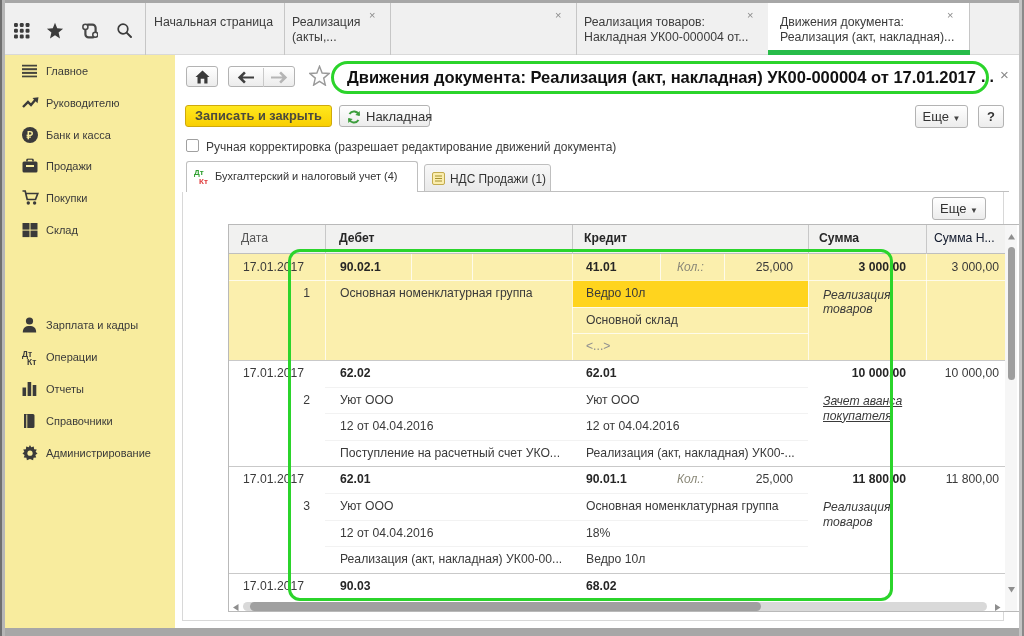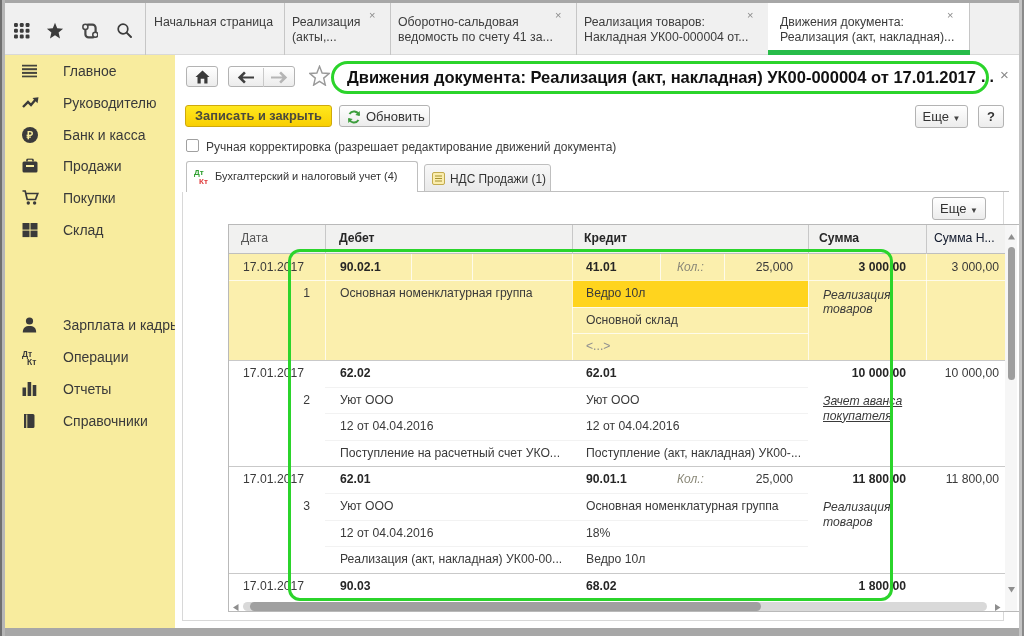--- a/index.html
+++ b/index.html
@@ -6,21 +6,21 @@
   html,body { width:1024px; height:636px; overflow:hidden; }
   body { position:relative; font-family:"Liberation Sans", sans-serif; background:#a7a7a7; }
   .abs { position:absolute; }
   #topbar { left:2px; top:3px; width:1017px; height:52px; background:#f0f0f0; border-bottom:1px solid #d9d9d9; }
   #sidebar { left:2px; top:55px; width:173px; height:573px; background:#f8ec9e; }
   #main { left:175px; top:55px; width:844px; height:573px; background:#ffffff; }
   .tabsep { position:absolute; top:0; width:1px; height:52px; background:#c6c6c6; }
   .tabtxt { position:absolute; font-size:12.3px; color:#3c3c3c; line-height:15px; }
   .tabx { position:absolute; top:6px; font-size:11px; color:#8a8a8a; }
   .mitem { position:absolute; left:0; width:173px; height:32px; }
-  .mitem .lbl { position:absolute; left:61px; top:50%; transform:translateY(-50%); font-size:14px; color:#3a3a3a; white-space:nowrap; }
+  .mitem .lbl { position:absolute; left:44px; top:50%; transform:translateY(-50%); font-size:11px; color:#3a3a3a; white-space:nowrap; }
   .mitem svg { position:absolute; left:20px; top:50%; transform:translateY(-50%); }
   .btn { position:absolute; background:linear-gradient(#ffffff,#ececec); border:1px solid #b3b3b3; border-radius:3px; font-size:13px; color:#333; }
   .gline { position:absolute; background:#d8d8d8; }
   .b { font-weight:bold; color:#262626; }
   .i { font-style:italic; }
   .green { position:absolute; border:3px solid #2bd42b; pointer-events:none; z-index:50; }
   .hsep { position:absolute; top:0; width:1px; height:28.5px; background:#c8c8c8; }
   .tc { position:absolute; font-size:12.2px; color:#3a3a3a; white-space:nowrap; height:26.6px; line-height:26.6px; }
   .tc.b { font-weight:bold; color:#262626; }
   .kol { color:#8a8878; }
@@ -68,21 +68,20 @@
   <div class="tabsep" style="left:388px"></div>
   <div class="tabsep" style="left:574px"></div>
   <div class="tabsep" style="left:766px"></div>
 
   <div class="abs" style="left:766px;top:0;width:202px;height:52px;background:#ffffff;border-right:1px solid #c6c6c6;"></div>
   <div class="abs" style="left:766px;top:47px;width:202px;height:5px;background:#27bc49;"></div>
 
   <div class="tabtxt" style="left:152px;top:12px;">Начальная страница</div>
   <div class="tabtxt" style="left:290px;top:12px;">Реализация<br>(акты,...</div>
   <div class="tabx" style="left:367px;">×</div>
-  <div class="tabtxt" style="left:396px;top:12px;">Оборотно-сальдовая<br>ведомость по счету 41 за...</div>
   <div class="tabx" style="left:553px;">×</div>
   <div class="tabtxt" style="left:582px;top:12px;">Реализация товаров:<br>Накладная УК00-000004 от...</div>
   <div class="tabx" style="left:745px;">×</div>
   <div class="tabtxt" style="left:778px;top:12px;">Движения документа:<br>Реализация (акт, накладная)...</div>
   <div class="tabx" style="left:945px;">×</div>
 </div>
 <div id="sidebar" class="abs">
   <div class="mitem" style="top:0px">
     <svg width="15" height="13" viewBox="0 0 15 13">
         <g fill="#44443c">
@@ -160,20 +159,27 @@
   <div class="mitem" style="top:318px">
     <svg width="15" height="15" viewBox="0 0 15 15">
         <g fill="#3a3a3a">
           <rect x="0.5" y="6" width="3.6" height="8.5"></rect>
           <rect x="5.6" y="0.5" width="3.6" height="14"></rect>
           <rect x="10.7" y="3.5" width="3.6" height="11"></rect>
         </g>
       </svg>
     <span class="lbl">Отчеты</span>
   </div>
+  <div class="mitem" style="top:381.6px">
+    <svg width="16" height="16" viewBox="0 0 16 16">
+        <path d="M8 0.5 L9.3 2.8 L12 2 L12.4 4.8 L15.2 5.1 L14 7.7 L16 9.5 L13.7 11 L14.6 13.7 L11.8 13.9 L11.3 16.7 L8 15.2 L4.7 16.7 L4.2 13.9 L1.4 13.7 L2.3 11 L0 9.5 L2 7.7 L0.8 5.1 L3.6 4.8 L4 2 L6.7 2.8 Z" fill="#3a3a3a" transform="scale(0.94) translate(0.5,-0.4)"></path>
+        <circle cx="8" cy="8.2" r="2.6" fill="#f8ec9e"></circle>
+      </svg>
+    <span class="lbl">Администрирование</span>
+  </div>
 </div>
 <div id="main" class="abs"></div>
 
 <div class="btn" style="left:186px;top:65.5px;width:32px;height:21.5px;">
   <svg style="position:absolute;left:8px;top:3.5px" width="15" height="14" viewBox="0 0 15 14">
       <path d="M7.5 0.5 L14.5 7 H12.5 V13.5 H9.3 V8.8 H5.7 V13.5 H2.5 V7 H0.5 Z" fill="#3a3a3a"></path>
     </svg>
 </div>
 <div class="btn" style="left:228px;top:65.5px;width:67px;height:21.5px;">
   <div class="abs" style="left:33.5px;top:1px;width:1px;height:19.5px;background:#c9c9c9"></div>
@@ -196,21 +202,21 @@
 <div class="abs" style="left:185px;top:105px;width:147px;height:22px;background:linear-gradient(#ffe81e,#f9cf02);border:1px solid #cfa90d;border-radius:3px;text-align:center;font-size:12.8px;font-weight:bold;color:#4b4b3d;line-height:20px;">Записать и закрыть</div>
 <div class="btn" style="left:339px;top:105px;width:91px;height:22px;">
   <svg style="position:absolute;left:7px;top:3.5px" width="14" height="14" viewBox="0 0 14 14">
     <g fill="none" stroke="#3e9e3e" stroke-width="2">
       <path d="M12 5.2 A5.3 5.3 0 0 0 2.5 4"></path>
       <path d="M2 8.8 A5.3 5.3 0 0 0 11.5 10"></path>
     </g>
     <path d="M12.8 1 L12.8 6 L8.3 5 Z" fill="#3e9e3e"></path>
     <path d="M1.2 13 L1.2 8 L5.7 9 Z" fill="#3e9e3e"></path>
   </svg>
-  <span style="position:absolute;left:26px;top:3px;">Обновить</span>
+  <span style="position:absolute;left:26px;top:3px;">Накладная</span>
 </div>
 <div class="btn" style="left:915px;top:105px;width:53px;height:23px;text-align:center;line-height:21px;">Еще <span style="font-size:8px;color:#444;">▼</span></div>
 <div class="btn" style="left:978px;top:105px;width:26px;height:23px;text-align:center;line-height:21px;font-weight:bold;">?</div>
 
 <div class="abs" style="left:186px;top:139px;width:13px;height:13px;background:#fff;border:1.4px solid #a0a0a0;border-radius:2px;"></div>
 <div class="abs" style="left:206px;top:139.5px;font-size:12px;color:#3c3c3c;">Ручная корректировка (разрешает редактирование движений документа)</div>
 
 <div class="abs" style="left:424px;top:164px;width:127px;height:28px;background:linear-gradient(#f8f8f8,#e9e9e9);border:1px solid #bfbfbf;border-radius:3px 3px 0 0;"></div>
 <div class="abs" style="left:186px;top:161px;width:232px;height:31px;background:#fff;border:1px solid #bfbfbf;border-bottom:none;border-radius:3px 3px 0 0;"></div>
 <div class="abs" style="left:418px;top:191px;width:591px;height:1px;background:#bfbfbf;"></div>
@@ -282,21 +288,21 @@
   <div class="tc b" style="left:357px;top:134.9px;">62.01</div>
   <div class="tc b" style="left:579px;top:134.9px;width:98px;text-align:right;">10 000,00</div>
   <div class="tc" style="left:697px;top:134.9px;width:73px;text-align:right;">10 000,00</div>
   <div class="tc" style="left:0;top:161.5px;width:81px;text-align:right;">2</div>
   <div class="tc" style="left:111px;top:161.5px;">Уют ООО</div>
   <div class="tc" style="left:357px;top:161.5px;">Уют ООО</div>
   <div class="tci" style="left:594px;top:169px;text-decoration:underline;">Зачет аванса<br>покупателя</div>
   <div class="tc" style="left:111px;top:188.1px;">12 от 04.04.2016</div>
   <div class="tc" style="left:357px;top:188.1px;">12 от 04.04.2016</div>
   <div class="tc" style="left:111px;top:214.7px;">Поступление на расчетный счет УКО...</div>
-  <div class="tc" style="left:357px;top:214.7px;">Поступление (акт, накладная) УК00-...</div>
+  <div class="tc" style="left:357px;top:214.7px;">Реализация (акт, накладная) УК00-...</div>
 
   <div class="el" style="top:241.3px;"></div>
   <div class="il" style="top:267.9px;"></div>
   <div class="il" style="top:294.5px;"></div>
   <div class="il" style="top:321.1px;"></div>
   <div class="tc" style="left:14px;top:241.3px;">17.01.2017</div>
   <div class="tc b" style="left:111px;top:241.3px;">62.01</div>
   <div class="tc b" style="left:357px;top:241.3px;">90.01.1</div>
   <div class="tc i kol" style="left:448px;top:241.3px;font-size:12px;">Кол.:</div>
   <div class="tc" style="left:489px;top:241.3px;width:75px;text-align:right;">25,000</div>
@@ -309,21 +315,20 @@
   <div class="tc" style="left:111px;top:294.5px;">12 от 04.04.2016</div>
   <div class="tc" style="left:357px;top:294.5px;">18%</div>
   <div class="tc" style="left:111px;top:321.1px;">Реализация (акт, накладная) УК00-00...</div>
   <div class="tc" style="left:357px;top:321.1px;">Ведро 10л</div>
 
   <div class="el" style="top:347.7px;"></div>
   <div class="il" style="top:374.3px;"></div>
   <div class="tc" style="left:14px;top:347.7px;">17.01.2017</div>
   <div class="tc b" style="left:111px;top:347.7px;">90.03</div>
   <div class="tc b" style="left:357px;top:347.7px;">68.02</div>
-  <div class="tc b" style="left:579px;top:347.7px;width:98px;text-align:right;">1 800,00</div>
 
   <div class="abs" style="left:776px;top:0;width:12px;height:386px;background:#f6f6f6;"></div>
   <svg class="abs" style="left:779px;top:9px" width="7" height="5.5" viewBox="0 0 9 7">
       <path d="M4.5 0 L9 7 H0 Z" fill="#8e8e8e"></path>
     </svg>
   <div class="abs" style="left:778.5px;top:22px;width:7px;height:133px;background:#9e9e9e;border-radius:4px;"></div>
   <svg class="abs" style="left:779px;top:362px" width="7" height="5.5" viewBox="0 0 9 7">
       <path d="M4.5 7 L9 0 H0 Z" fill="#8e8e8e"></path>
     </svg>
 

